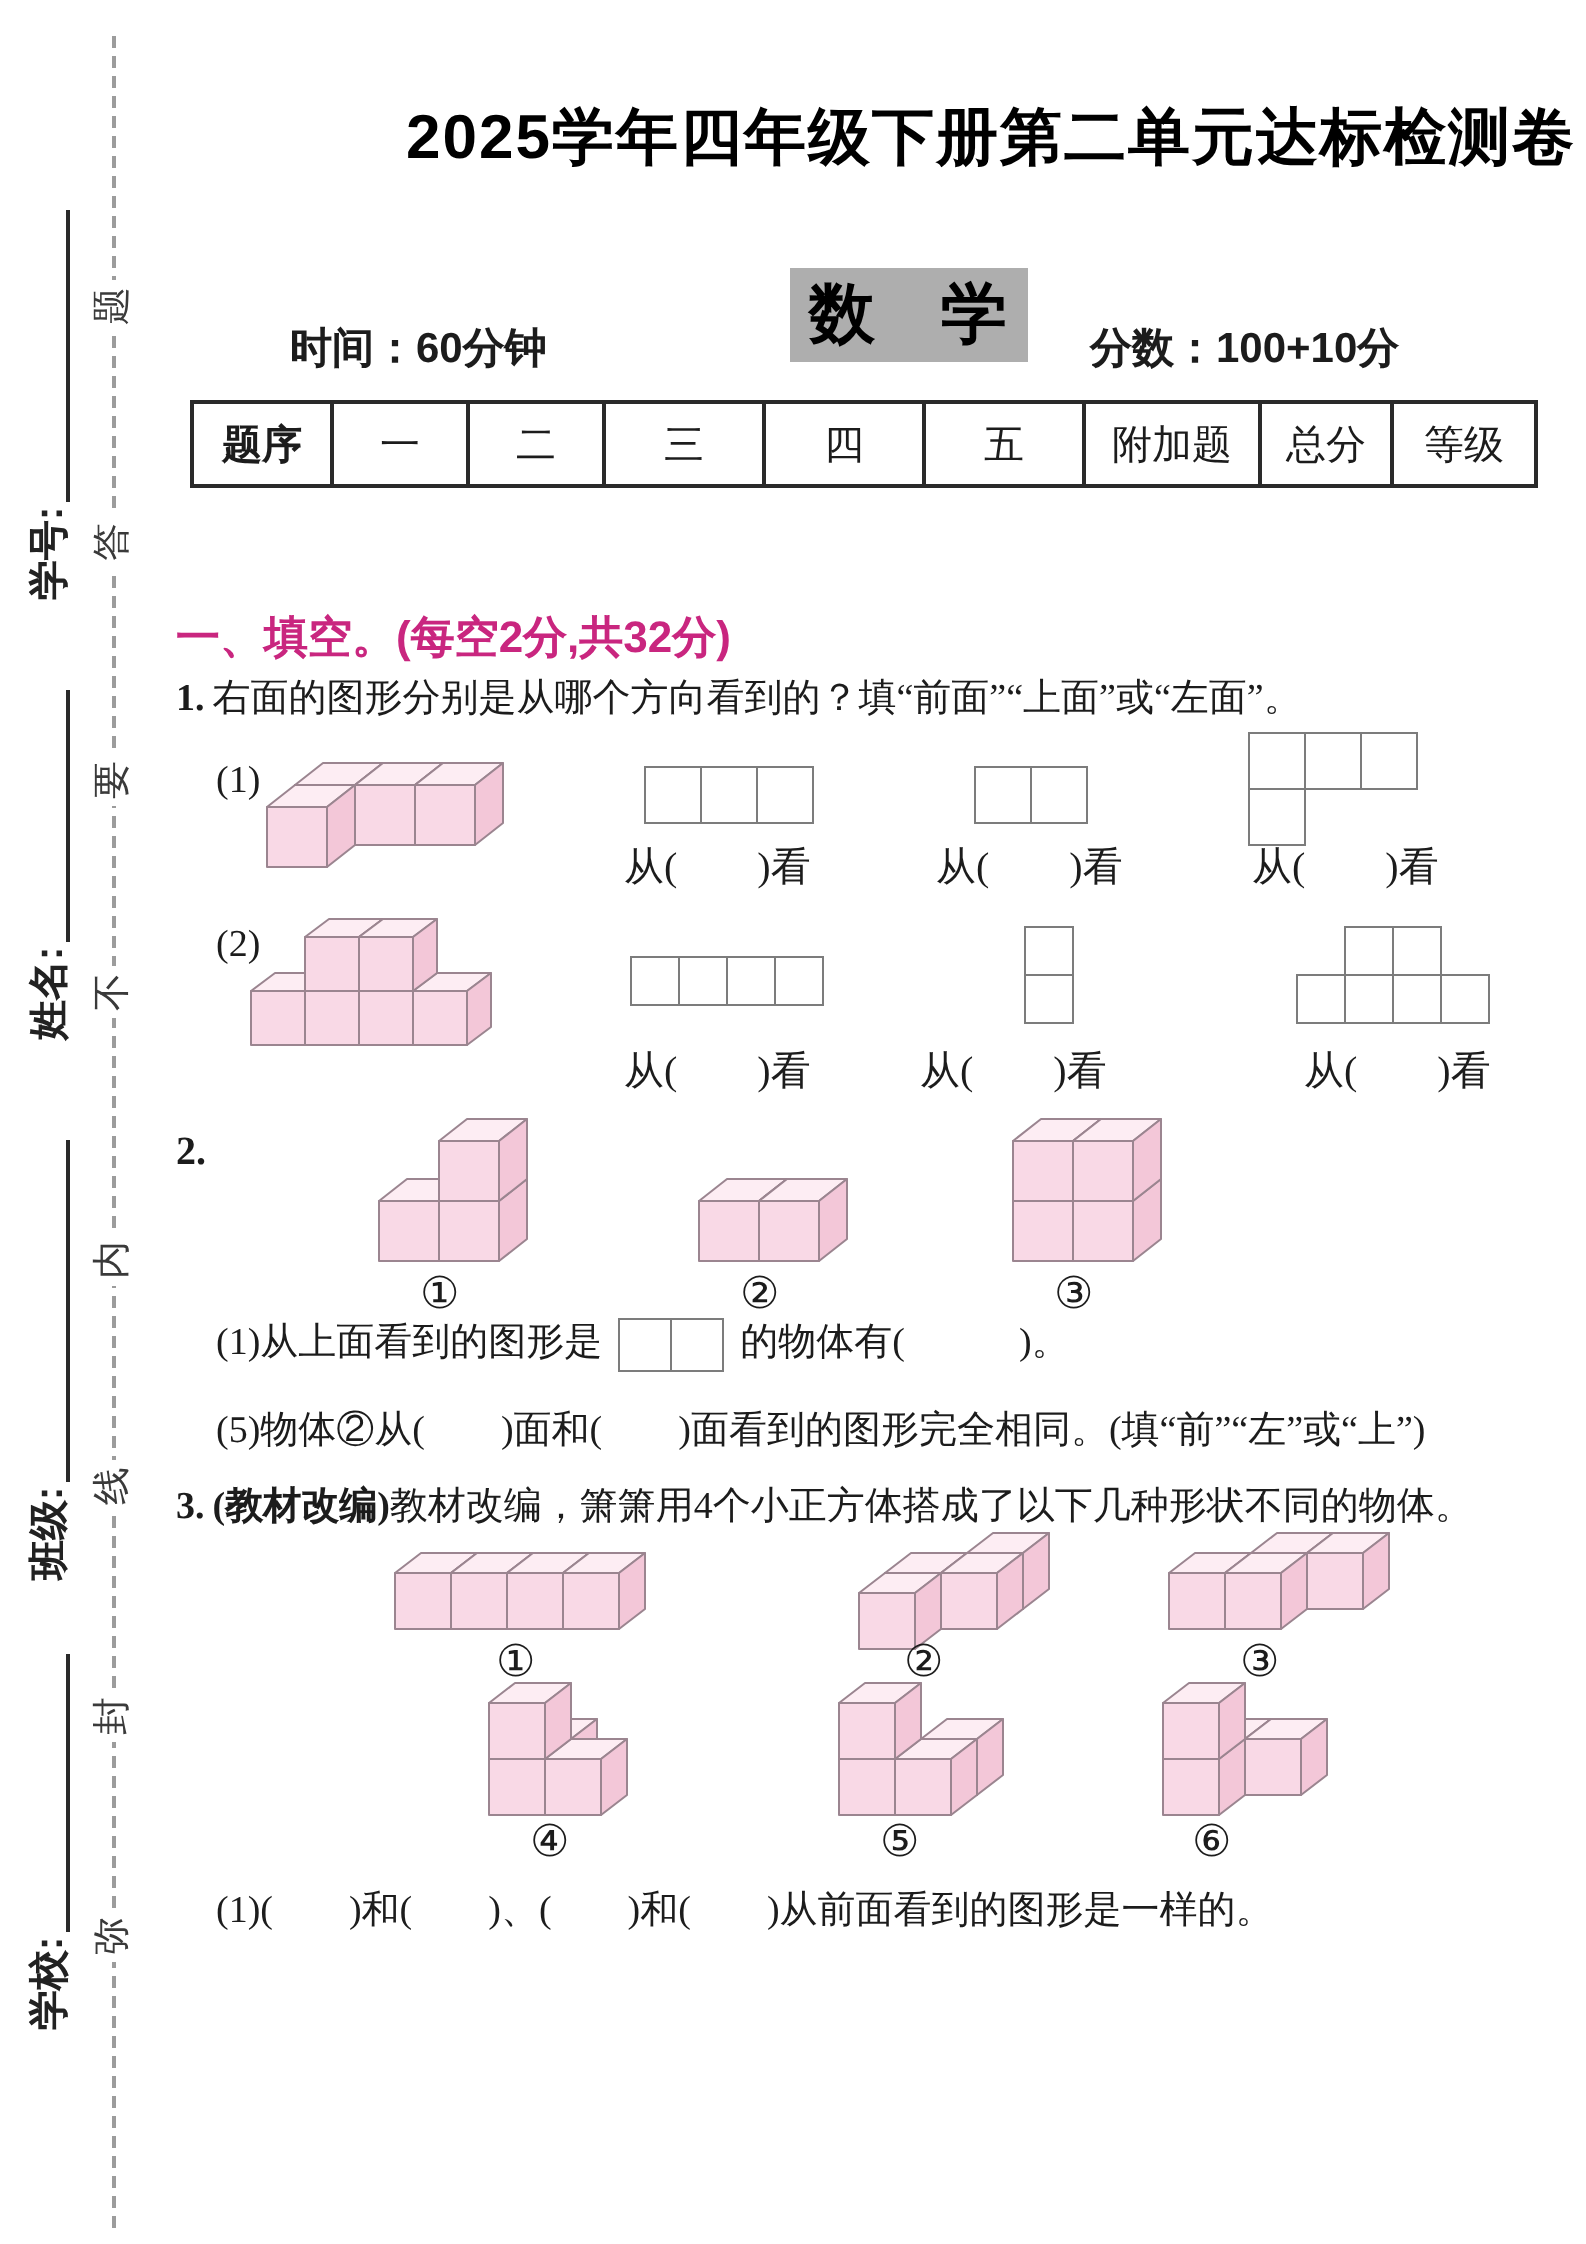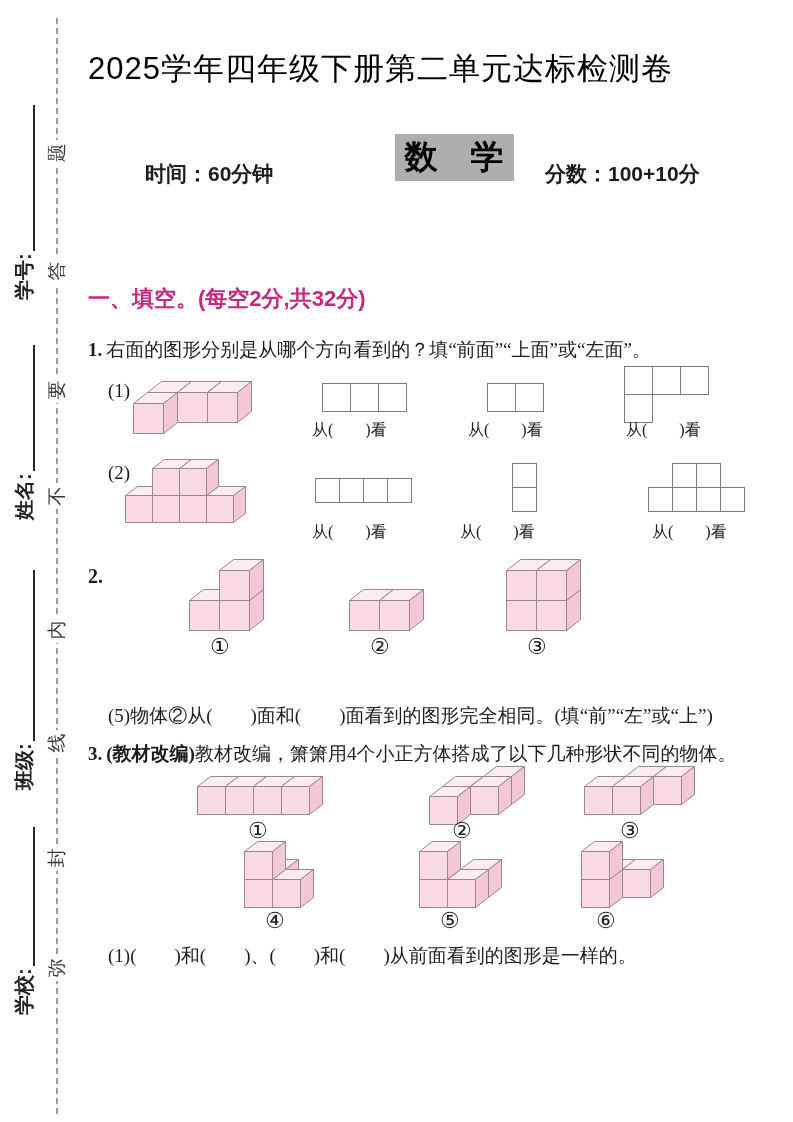--- a/index.html
+++ b/index.html
@@ -12,42 +12,42 @@
   .side-field{position:absolute;transform-origin:0 0;transform:rotate(-90deg);
               display:flex;height:26px;align-items:flex-end;white-space:nowrap;
               font-family:"Liberation Sans","DejaVu Sans",sans-serif;font-weight:bold;font-size:20px;color:#222;}
   .sf-blank{flex:1;border-bottom:2px solid #2a2a2a;margin:0 0 3px 2px;}
   .seal-line{position:absolute;left:56px;top:18px;height:1096px;border-left:2px dashed #9c9c9c;}
   .seal-char{position:absolute;left:44px;width:26px;height:26px;line-height:26px;text-align:center;
              transform:rotate(-90deg);background:#fff;font-size:19px;color:#3a3a3a;}
 
   
   .main{position:absolute;left:88px;top:0;width:700px;height:1122px;}
-  .title{position:absolute;top:48px;left:0;width:700px;text-align:left;
-         font-weight:normal;font-size:31px;letter-spacing:1px;color:#000;}
+  .title{position:absolute;top:48px;left:0;width:700px;text-align:right;
+         font-weight:bold;font-size:31px;letter-spacing:1px;color:#000;}
   .subject-wrap{position:absolute;top:100px;left:16px;width:700px;text-align:center;margin-top:34px;}
   .subject{display:inline-block;background:#aeaeae;padding:1px 10px;
            font-weight:bold;font-size:33px;color:#000;}
   .infoline{position:absolute;top:160px;left:0;width:700px;font-weight:bold;font-size:21px;}
 
   
   table.score{position:absolute;left:7px;top:200px;border-collapse:collapse;table-layout:fixed;}
   table.score td{border:2px solid #2a2a2a;height:40px;text-align:center;vertical-align:middle;
                  font-size:20px;padding:0;}
   td.th-first{font-family:"Liberation Sans","DejaVu Sans",sans-serif;font-weight:bold;}
   td.kai{font-family:"Liberation Serif","DejaVu Serif",serif;}
 
   
   .sechead{position:absolute;font-family:"Liberation Sans","DejaVu Sans",sans-serif;
            font-weight:bold;font-size:22px;}
   .qline{position:absolute;font-size:19px;line-height:27px;}
   .qnum{font-weight:bold;margin-right:4px;}
   .qtag{font-weight:bold;font-family:Liberation Serif, serif;}
   .sublabel{position:absolute;font-size:19px;}
-  .vcap{position:absolute;font-size:16px;white-space:nowrap;}
+  .vcap{position:absolute;font-size:20px;white-space:nowrap;}
   .figlabel{position:absolute;font-size:22px;}
 
   
   .gshape{display:grid;grid-template-columns:repeat(var(--n,1),var(--s,26px));
           grid-auto-rows:var(--s,26px);padding:1px 0 0 1px;}
   .gshape.inline{display:inline-grid;vertical-align:middle;margin:0 8px;}
   .gshape .c{border:1px solid #7c7c7c;margin:-1px 0 0 -1px;background:#fff;display:block;}
   .gshape .c.e{border:none;background:transparent;}
 
   svg.cubefig{position:absolute;overflow:visible;}
@@ -101,24 +101,35 @@
           <col style="width:68px">
           <col style="width:68px">
           <col style="width:80px">
         <col style="width:80px">
           <col style="width:80px">
           <col style="width:88px">
           <col style="width:66px">
           <col style="width:72px">
       </colgroup>
       <tbody>
+          <tr>
+        <td class="th-first">题序</td>
+        <td class="kai">一</td>
+        <td class="kai">二</td>
+        <td class="kai">三</td>
+        <td class="kai">四</td>
+        <td class="kai">五</td>
+        <td class="kai">附加题</td>
+        <td class="kai">总分</td>
+        <td class="kai">等级</td>
+      </tr>
     </tbody>
       </table>
 
-    <div class="sechead" style="left:0;top:284px;color:#c9267f;">一、填空。(每空2分,共32分)</div>
+    <div class="sechead" style="left:0;top:304px;color:#c9267f;">一、填空。(每空2分,共32分)</div>
 
     <div class="qline" style="left:0;top:336px;width:700px;">
       <span class="qnum">1.</span><span>右面的图形分别是从哪个方向看到的？填“前面”“上面”或“左面”。</span>
     </div>
 
     <span class="sublabel" style="left:20px;top:380px;">(1)</span>
     <svg class="cubefig" style="left:44px;top:380px;" width="121" height="55" viewBox="0 0 121 55">
         <polygon points="15.5,12.5 29.5,1.5 59.5,1.5 45.5,12.5" fill="#fdedf3" stroke="#9b8590" stroke-width="1" stroke-linejoin="round"></polygon>
         <polygon points="45.5,12.5 59.5,1.5 59.5,31.5 45.5,42.5" fill="#f3c7d8" stroke="#9b8590" stroke-width="1" stroke-linejoin="round"></polygon>
         <polygon points="15.5,12.5 45.5,12.5 45.5,42.5 15.5,42.5" fill="#f9d9e6" stroke="#9b8590" stroke-width="1" stroke-linejoin="round"></polygon>
@@ -229,20 +240,26 @@
         <polygon points="31.5,12.5 45.5,1.5 45.5,31.5 31.5,42.5" fill="#f3c7d8" stroke="#9b8590" stroke-width="1" stroke-linejoin="round"></polygon>
         <polygon points="1.5,12.5 31.5,12.5 31.5,42.5 1.5,42.5" fill="#f9d9e6" stroke="#9b8590" stroke-width="1" stroke-linejoin="round"></polygon>
         <polygon points="31.5,12.5 45.5,1.5 75.5,1.5 61.5,12.5" fill="#fdedf3" stroke="#9b8590" stroke-width="1" stroke-linejoin="round"></polygon>
         <polygon points="61.5,12.5 75.5,1.5 75.5,31.5 61.5,42.5" fill="#f3c7d8" stroke="#9b8590" stroke-width="1" stroke-linejoin="round"></polygon>
         <polygon points="31.5,12.5 61.5,12.5 61.5,42.5 31.5,42.5" fill="#f9d9e6" stroke="#9b8590" stroke-width="1" stroke-linejoin="round"></polygon>
       </svg>
     <span class="figlabel" style="left:122px;top:634px;">①</span>
     <span class="figlabel" style="left:282px;top:634px;">②</span>
     <span class="figlabel" style="left:439px;top:634px;">③</span>
 
+    <div class="qline" style="left:20px;top:658px;width:680px;">
+      <span>(1)从上面看到的图形是</span><span class="gshape inline" style="--n:2;--s:26px;">
+          <i class="c"></i>
+          <i class="c"></i>
+        </span><span>的物体有(　　　)。</span>
+    </div>
     <div class="qline" style="left:20px;top:702px;width:680px;">(5)物体②从(　　)面和(　　)面看到的图形完全相同。(填“前”“左”或“上”)</div>
 
     <div class="qline" style="left:0;top:740px;width:700px;">
       <span class="qnum">3.</span><span class="qtag">(教材改编)</span><span>教材改编，箫箫用4个小正方体搭成了以下几种形状不同的物体。</span>
     </div>
 
     <svg class="cubefig" style="left:108px;top:775px;" width="128" height="41" viewBox="0 0 128 41">
         <polygon points="1.5,11.5 14.5,1.5 42.5,1.5 29.5,11.5" fill="#fdedf3" stroke="#9b8590" stroke-width="1" stroke-linejoin="round"></polygon>
         <polygon points="29.5,11.5 42.5,1.5 42.5,29.5 29.5,39.5" fill="#f3c7d8" stroke="#9b8590" stroke-width="1" stroke-linejoin="round"></polygon>
         <polygon points="1.5,11.5 29.5,11.5 29.5,39.5 1.5,39.5" fill="#f9d9e6" stroke="#9b8590" stroke-width="1" stroke-linejoin="round"></polygon>

